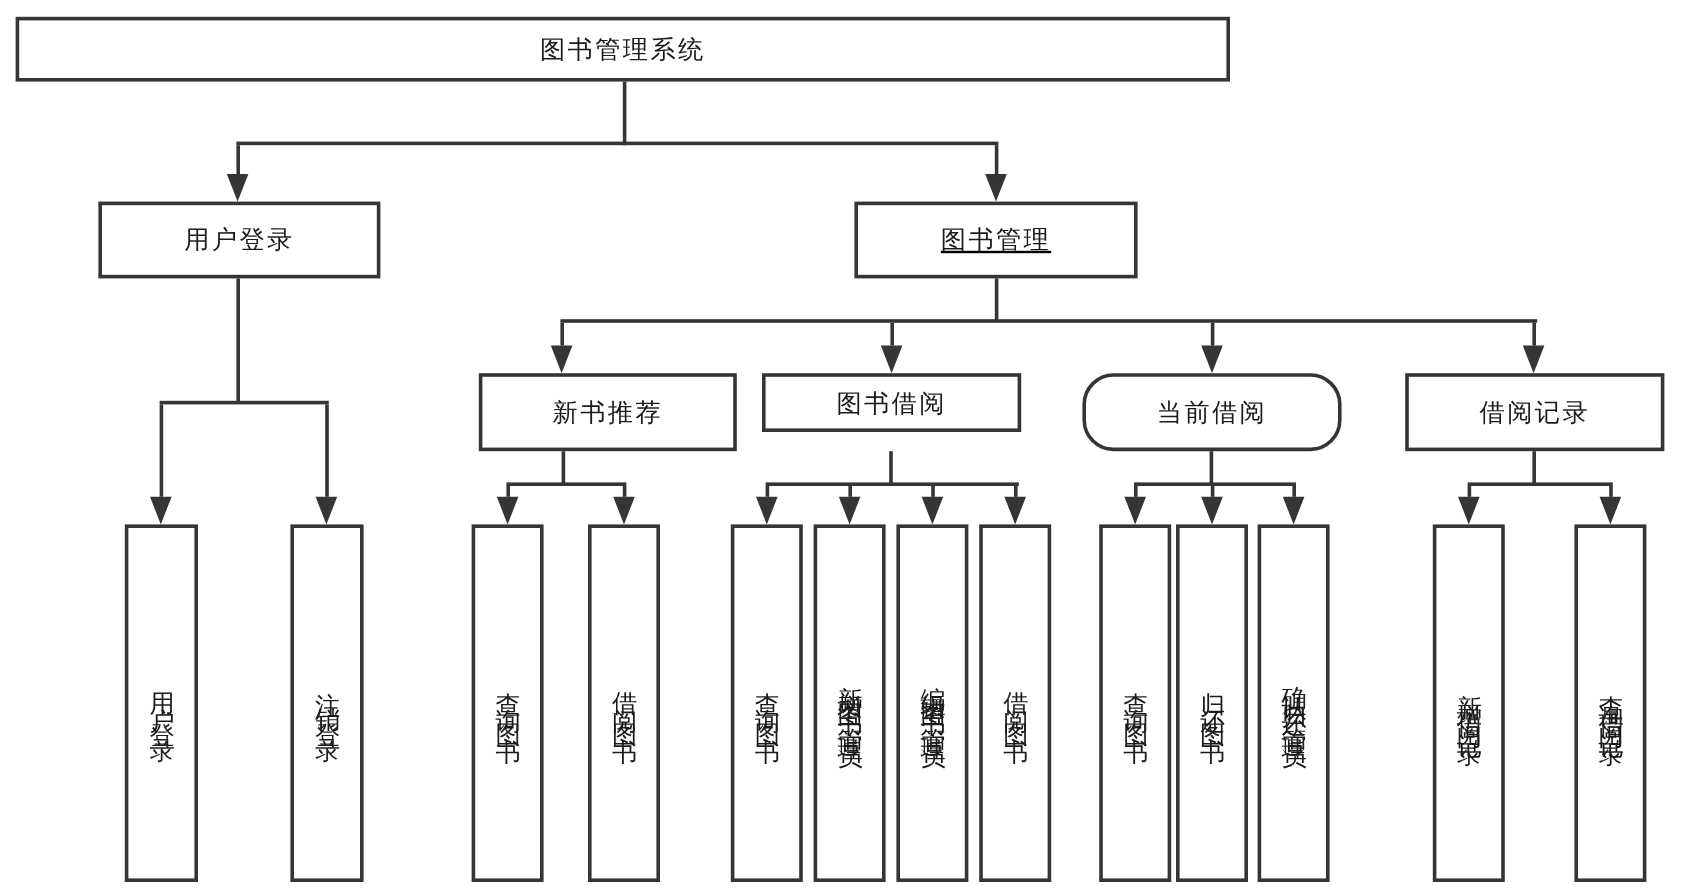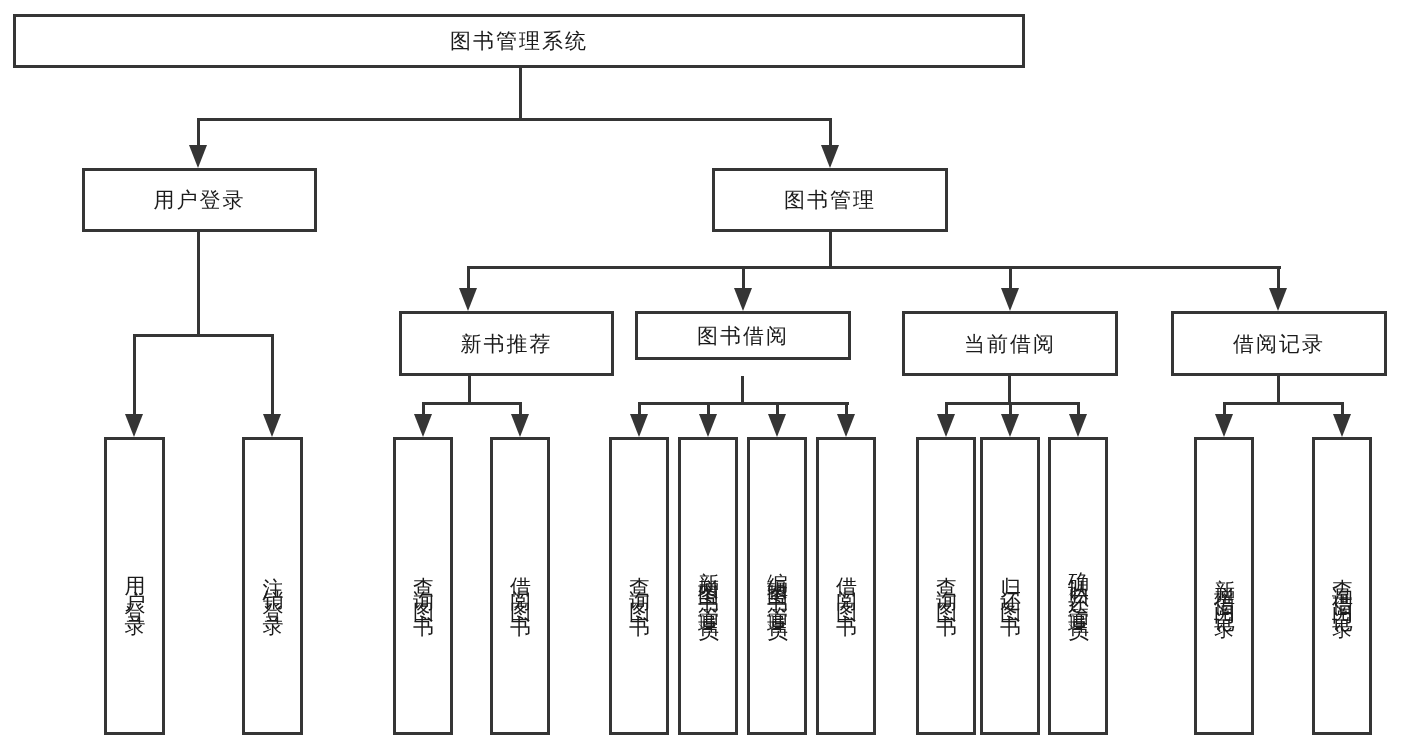--- a/index.html
+++ b/index.html
@@ -29,21 +29,21 @@
   <div class="vline" style="left:519px;top:68px;height:53px;"></div>
   <div class="hline" style="left:197px;top:118px;width:635px;"></div>
   <div class="vline" style="left:197px;top:121px;height:26px;"></div>
   <div class="arrow" style="left:189px;top:145px;"></div>
   <div class="vline" style="left:829px;top:121px;height:26px;"></div>
   <div class="arrow" style="left:821px;top:145px;"></div>
 
   <div class="box" style="left:82px;top:168px;width:235px;height:64px;">
     <span class="hlabel">用户登录</span>
   </div>
-  <div class="box" style="left:712px;top:168px;width:236px;height:64px;">
+  <div class="box" style="left:712px;top:168px;width:236px;height:64px;text-decoration:underline;">
     <span class="hlabel">图书管理</span>
   </div>
 
   <div class="vline" style="left:197px;top:232px;height:104px;"></div>
   <div class="hline" style="left:133px;top:334px;width:141px;"></div>
   <div class="vline" style="left:133px;top:337px;height:77px;"></div>
   <div class="arrow" style="left:125px;top:414px;"></div>
   <div class="vline" style="left:271px;top:337px;height:77px;"></div>
   <div class="arrow" style="left:263px;top:414px;"></div>
 
@@ -57,21 +57,21 @@
   <div class="arrow" style="left:1001px;top:288px;"></div>
   <div class="vline" style="left:1277px;top:269px;height:19px;"></div>
   <div class="arrow" style="left:1269px;top:288px;"></div>
 
   <div class="box" style="left:362px;top:311px;width:215px;height:65px;margin-left:37px;">
     <span class="hlabel">新书推荐</span>
   </div>
   <div class="box" style="left:635px;top:311px;width:216px;height:49px;">
     <span class="hlabel">图书借阅</span>
   </div>
-  <div class="box" style="left:902px;top:311px;width:216px;height:65px;">
+  <div class="box" style="left:902px;top:311px;width:216px;height:65px;border-radius:26px;">
     <span class="hlabel">当前借阅</span>
   </div>
   <div class="box" style="left:1171px;top:311px;width:216px;height:65px;">
     <span class="hlabel">借阅记录</span>
   </div>
 
   <div class="vline" style="left:468px;top:376px;height:28px;"></div>
   <div class="hline" style="left:422px;top:402px;width:100px;"></div>
   <div class="vline" style="left:422px;top:405px;height:9px;"></div>
   <div class="arrow" style="left:414px;top:414px;"></div>

